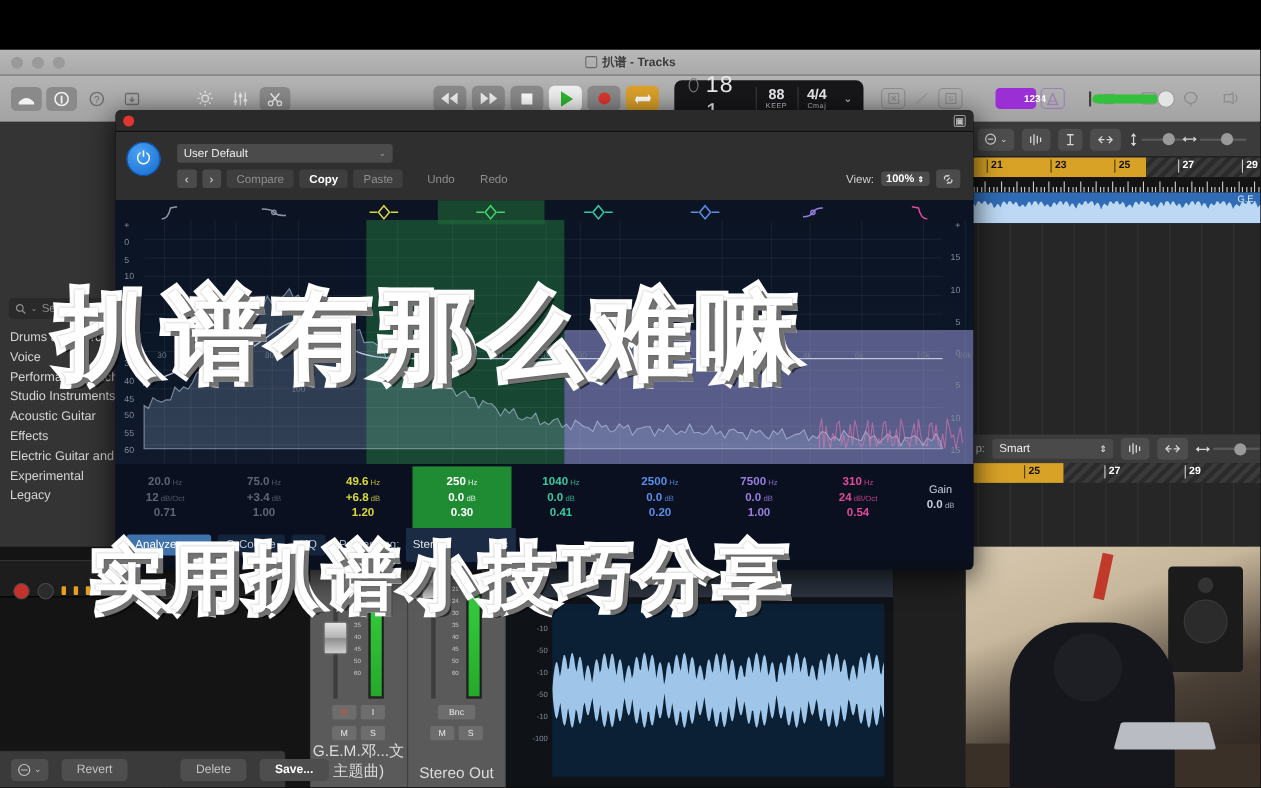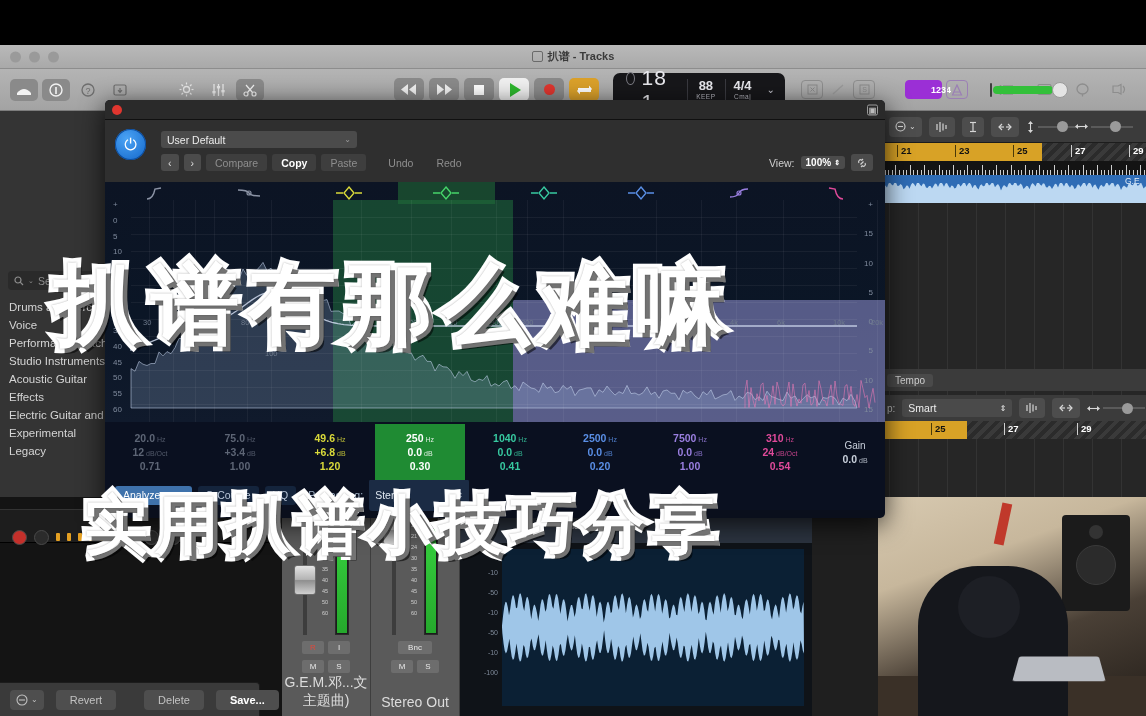--- a/index.html
+++ b/index.html
@@ -667,23 +667,20 @@
             <div class="gridline" style="left: 37px;"></div>
             <div class="gridline" style="left: 66px;"></div>
             <div class="gridline" style="left: 95px;"></div>
             <div class="gridline" style="left: 124px;"></div>
             <div class="gridline" style="left: 153px;"></div>
             <div class="gridline" style="left: 182px;"></div>
             <div class="gridline" style="left: 211px;"></div>
             <div class="gridline" style="left: 240px;"></div>
           </div>
 
-        <div style="position:absolute;left:0;right:0;top:258px;height:22px;background:#3b3b3b;display:flex;align-items:center;padding:0 6px;">
-          <div style="background:#4a4a4a;border-radius:3px;padding:1px 8px;color:#cfcfcf;font-size:10px;"><span>Tempo</span></div>
-        </div>
         <div style="position:absolute;left:0;right:0;top:284px;height:26px;background:#3b3b3b;display:flex;align-items:center;gap:7px;padding:0 6px;">
           <span style="color:#b6b6b6;font-size:10px;">p:</span>
           <div style="height:18px;width:110px;background:#4a4a4a;border-radius:3px;display:flex;align-items:center;justify-content:space-between;padding:0 6px;color:#efefef;font-size:10.5px;">
             <span>Smart</span>
             <span style="font-size:8px">⇕</span>
           </div>
           <div class="rtool">
             <svg width="14" height="12" viewBox="0 0 14 12">
                 <g stroke="#d6d6d6" stroke-width="1.2">
                   <line x1="2" y1="3" x2="2" y2="9"></line>
@@ -857,21 +854,21 @@
       <div class="bbtn ico">
         <svg width="12" height="12" viewBox="0 0 12 12">
             <circle cx="6" cy="6" r="5" fill="none" stroke="#c2c2c2" stroke-width="1.1"></circle>
             <line x1="3" y1="6" x2="9" y2="6" stroke="#c2c2c2" stroke-width="1.1"></line>
           </svg>
         <span style="font-size:8px">⌄</span>
       </div>
       <div class="bbtn">
           <span>Revert</span>
         </div>
-      <div class="bbtn" style="margin-left:16px">
+      <div class="bbtn" style="margin-left:36px">
           <span>Delete</span>
         </div>
       <div class="bbtn strong">
           <span>Save...</span>
         </div>
     </div>
 
     <div id="eqwin">
 
       <div class="eq-title">

